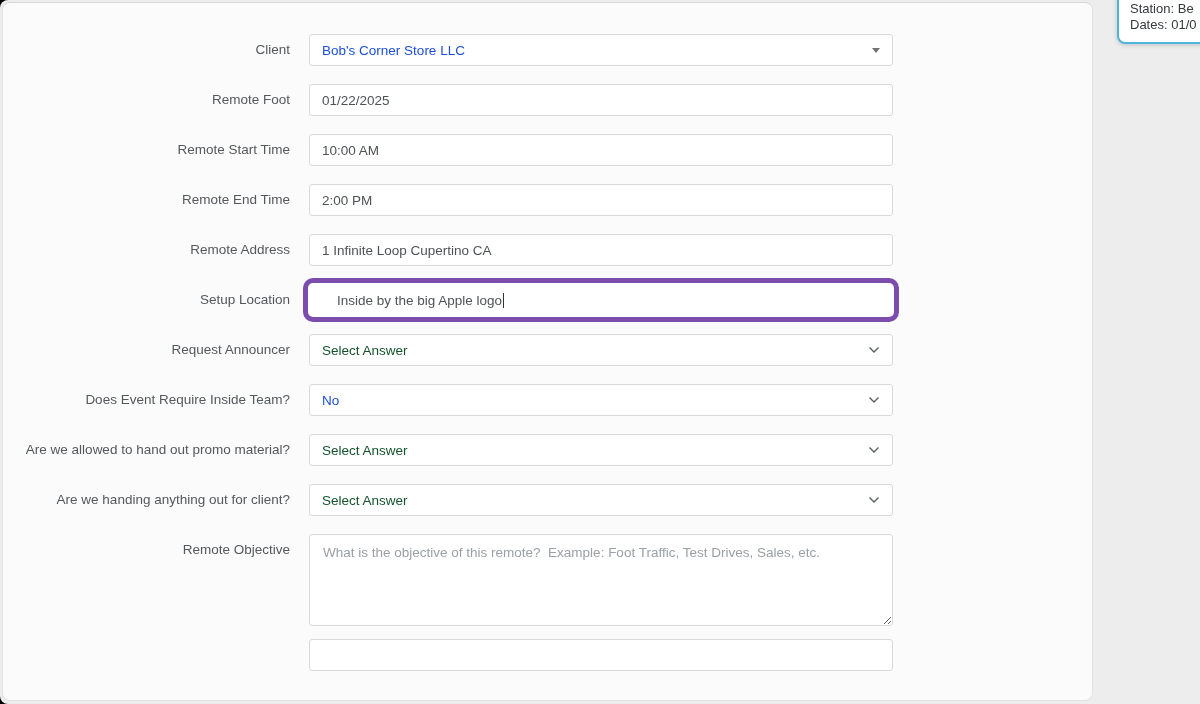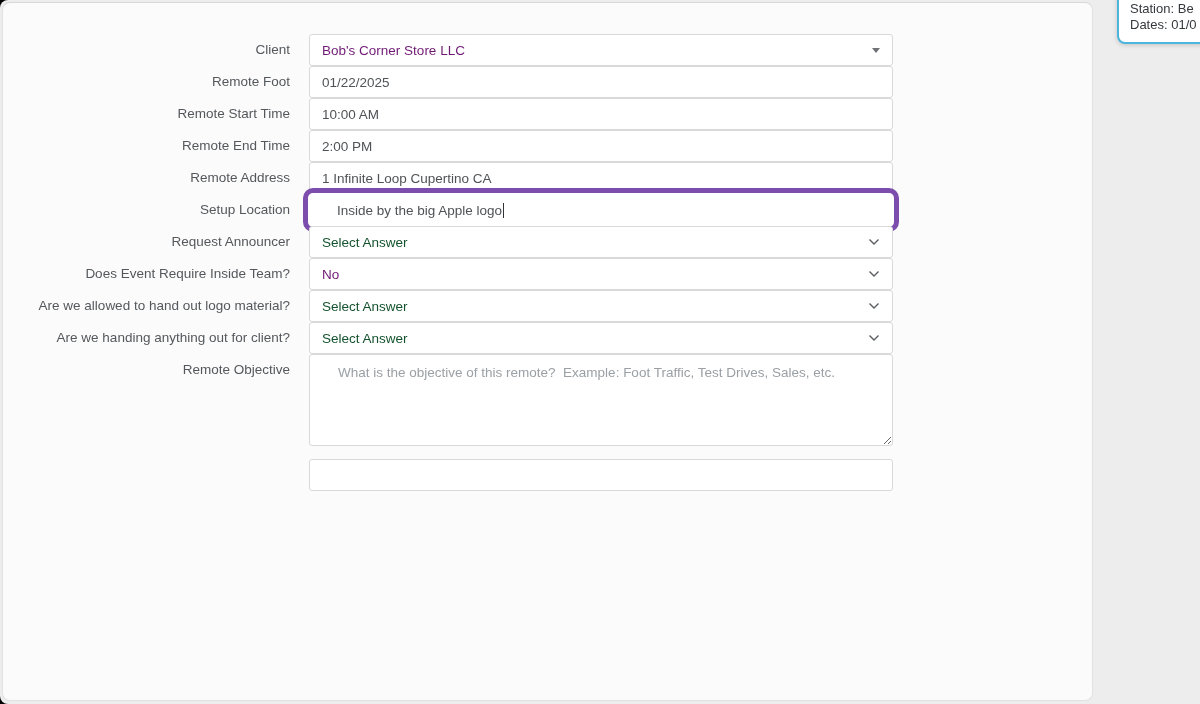--- a/index.html
+++ b/index.html
@@ -20,20 +20,21 @@
     background:#fbfbfb;
     border:1px solid #e2e2e2;
     border-top-color:#d8d8d8;
     border-radius:8px;
     overflow:hidden;
     padding-top:31px;
   }
   .row {
     display:flex;
     align-items:flex-start;
+    margin-bottom:18px;
   }
   .row-label {
     width:287px;
     text-align:right;
     font-size:13.5px;
     color:#54585c;
     line-height:32px;
     white-space:nowrap;
   }
   .ctrl-col {
@@ -49,21 +50,21 @@
     font-family:inherit;
     font-size:13.5px;
     color:#4f5356;
     padding:0 12px;
     display:block;
   }
   .sbox {
     display:flex; align-items:center; justify-content:space-between;
     cursor:pointer;
   }
-  .sbox .val { color:#701a75; }
+  .sbox .val { color:#1d4ed8; }
   .sbox .val.muted { color:#14532d; }
   .chev { display:flex; align-items:center; flex:0 0 auto; margin-left:8px; }
   .caret-down {
     width:0; height:0;
     border-left:4px solid transparent;
     border-right:4px solid transparent;
     border-top:5px solid #6e7276;
   }
   input.tbox { outline:none; }
   input.tbox::placeholder { color:#9aa0a5; }
@@ -88,21 +89,21 @@
   }
   .text-caret {
     display:inline-block;
     width:1px; height:15px;
     background:#333;
     margin-left:1px;
     vertical-align:middle;
   }
   textarea.tbox {
     height:92px;
-    padding:9px 28px;
+    padding:9px 13px;
     resize:both;
     line-height:1.4;
   }
   textarea.tbox::placeholder { color:#9aa0a5; }
   
   .tooltip {
     position:absolute;
     left:1117px; top:-9px;
     width:130px;
     background:#fff;
@@ -196,21 +197,21 @@
           <span class="chev">
             <svg width="12" height="8" viewBox="0 0 12 8">
                 <polyline points="1.5,1.5 6,6 10.5,1.5" fill="none" stroke="#5a5e62" stroke-width="1.4"></polyline>
               </svg>
           </span>
         </div>
       </div>
     </div>
 
     <div class="row">
-      <div class="row-label">Are we allowed to hand out logo material?</div>
+      <div class="row-label">Are we allowed to hand out promo material?</div>
       <div class="ctrl-col">
         <div class="sbox">
           <span class="val muted">Select Answer</span>
           <span class="chev">
             <svg width="12" height="8" viewBox="0 0 12 8">
                 <polyline points="1.5,1.5 6,6 10.5,1.5" fill="none" stroke="#5a5e62" stroke-width="1.4"></polyline>
               </svg>
           </span>
         </div>
       </div>

